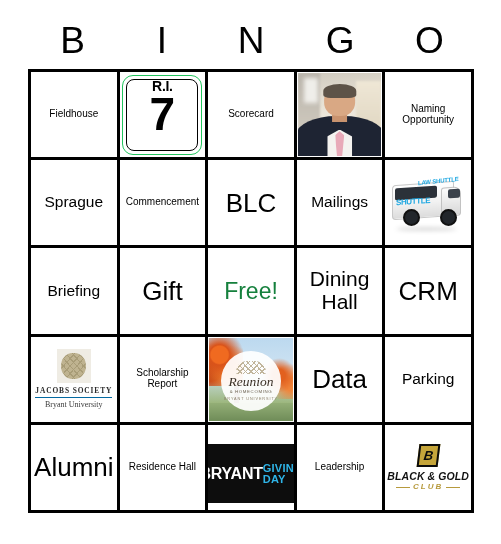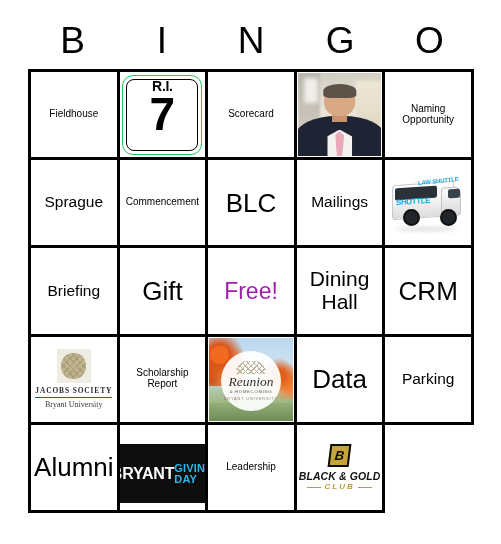--- a/index.html
+++ b/index.html
@@ -74,21 +74,21 @@
     word-break: normal;
     padding: 0 2px;
     font-family: "Liberation Sans", sans-serif;
   }
   
   .fs-xs { font-size: 10px; }
   .fs-s  { font-size: 10px; }
   .fs-m  { font-size: 15.5px; }
   .fs-l  { font-size: 21px; }
   .fs-xl { font-size: 26px; }
-  .free-text { color: #a21caf; font-size: 23px; }
+  .free-text { color: #15803d; font-size: 23px; }
 
   
   .shield {
     width: 80px;
     height: 80px;
     border: 1px solid #22c55e;
     border-radius: 11px;
     background: #fff;
     box-sizing: border-box;
     display: flex;
@@ -565,20 +565,23 @@
       <div class="cell">
         <div class="cell-text fs-xl">Data</div>
       </div>
       <div class="cell">
         <div class="cell-text fs-m">Parking</div>
       </div>
       <div class="cell">
         <div class="cell-text fs-xl">Alumni</div>
       </div>
       <div class="cell">
+        <div class="cell-text fs-s">Residence Hall</div>
+      </div>
+      <div class="cell">
         <div class="givingday">
           <div class="gd-top">BRYANT</div>
           <div class="gd-bottom">GIVING DAY</div>
         </div>
       </div>
       <div class="cell">
         <div class="cell-text fs-s">Leadership</div>
       </div>
       <div class="cell">
         <div class="bgclub">

